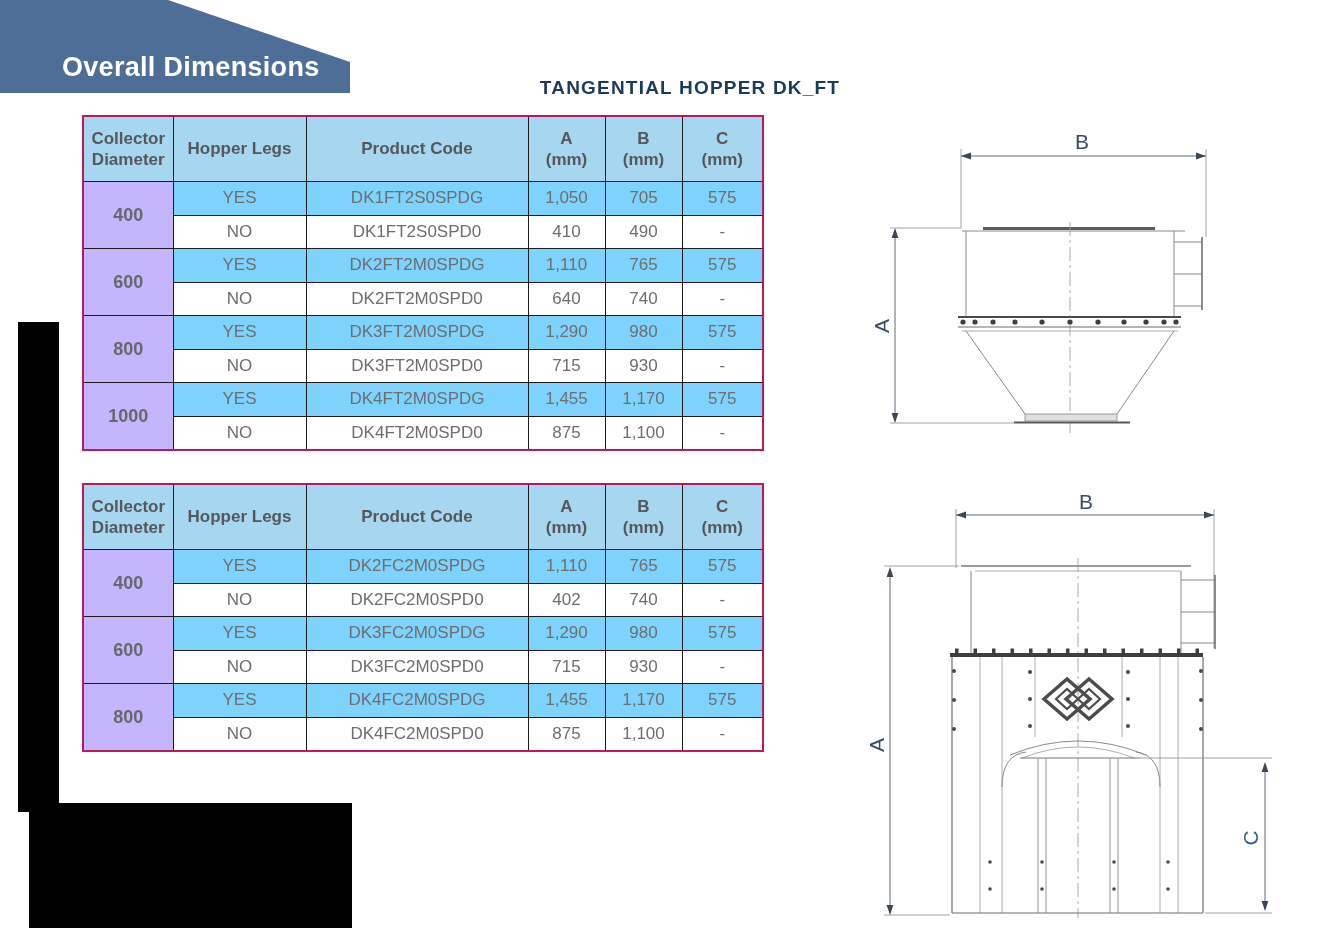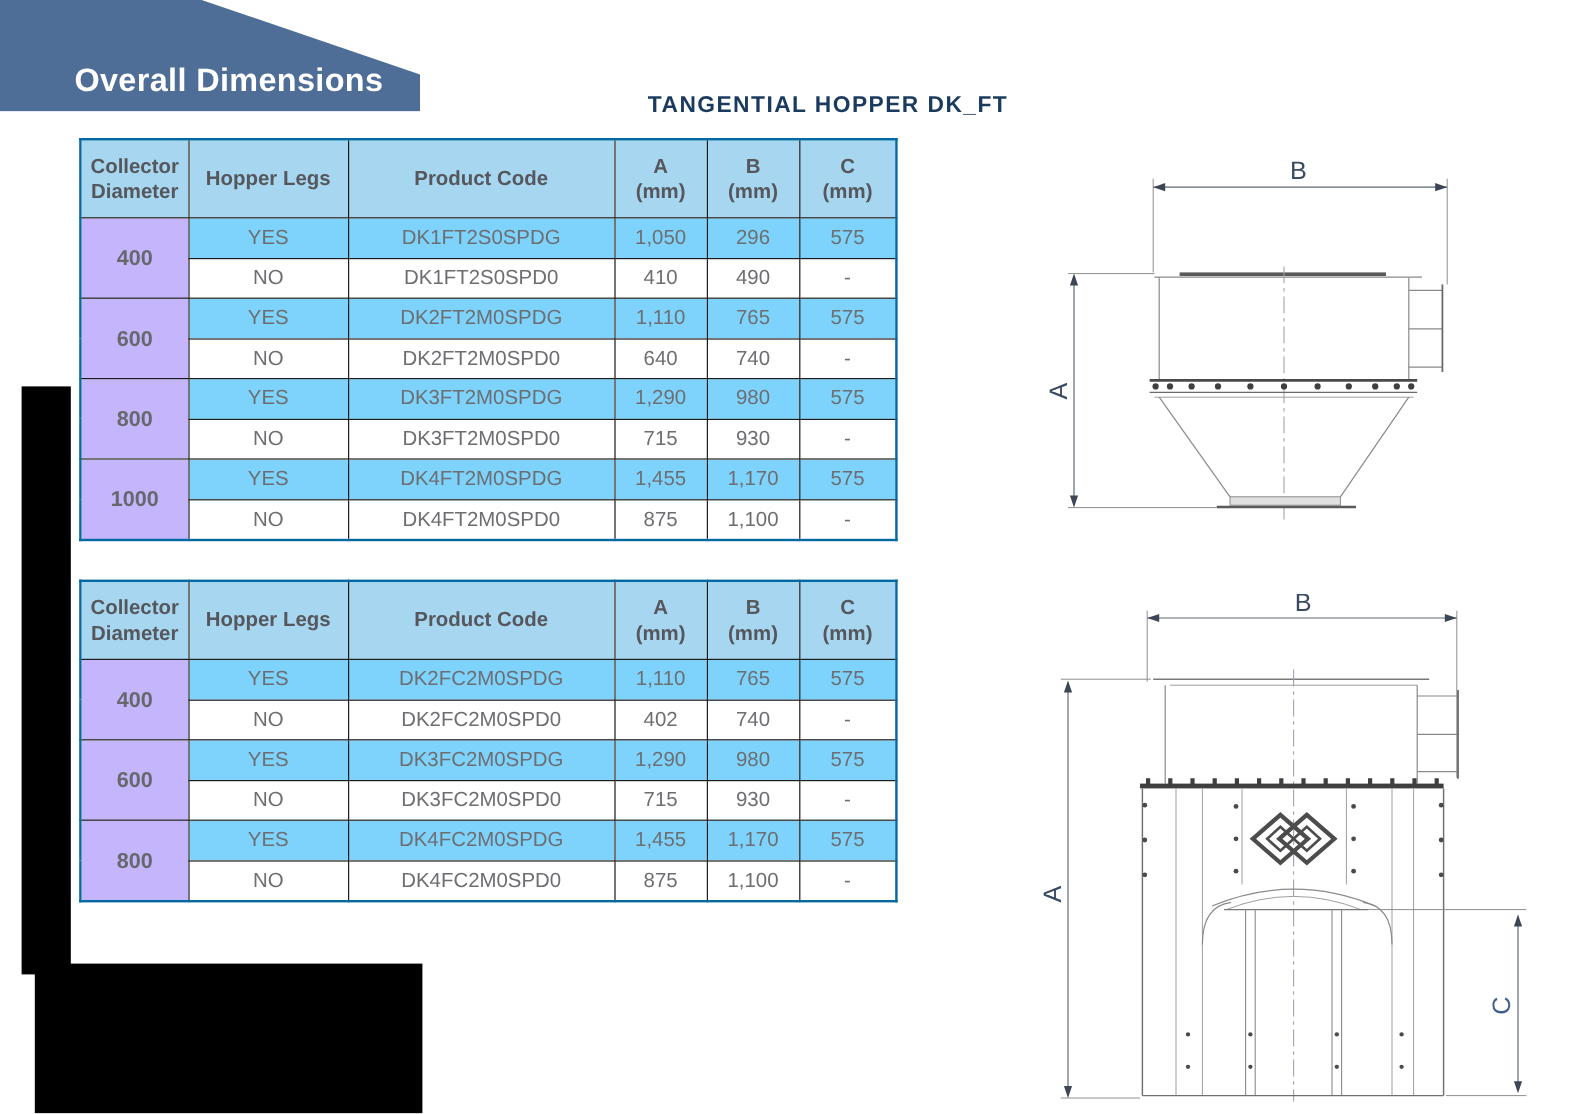--- a/index.html
+++ b/index.html
@@ -21,22 +21,22 @@
   .black-bar  { position:absolute; left:18px; top:322px; width:41px;  height:490px; background:#000; }
   .black-block{ position:absolute; left:29px; top:803px; width:323px; height:125px; background:#000; }
   
   .section-title {
     position:absolute; left:420px; width:540px; text-align:center;
     color:#1a3a5e; font-size:19px; font-weight:bold; letter-spacing:1.2px; white-space:nowrap;
   }
   .t1 { top:77px; } .t2 { top:451px; }
   
   table.dim-table {
-    position:absolute; left:66px; border-collapse:collapse; table-layout:fixed;
-    border:2px solid #0369a1;
+    position:absolute; left:82px; border-collapse:collapse; table-layout:fixed;
+    border:2px solid #be185d;
   }
   .tbl1 { top:115px; } .tbl2 { top:483px; }
   .dim-table th, .dim-table td {
     border:1px solid #1c1c1c; text-align:center; vertical-align:middle;
     padding:0; overflow:hidden; white-space:nowrap;
   }
   .dim-table th {
     background:#a7d6f0; color:#55575c; font-size:17px; font-weight:bold;
     height:64px; line-height:1.25;
   }
@@ -91,21 +91,21 @@
       <th>
         <div>C</div>
         <div>(mm)</div>
       </th>
     </tr>
     <tr>
       <td class="diam" rowspan="2">400</td>
       <td class="blue">YES</td>
       <td class="blue">DK1FT2S0SPDG</td>
       <td class="blue">1,050</td>
-      <td class="blue">296</td>
+      <td class="blue">705</td>
       <td class="blue">575</td>
     </tr>
     <tr>
       <td>NO</td>
       <td>DK1FT2S0SPD0</td>
       <td>410</td>
       <td>490</td>
       <td>-</td>
     </tr>
     <tr>

